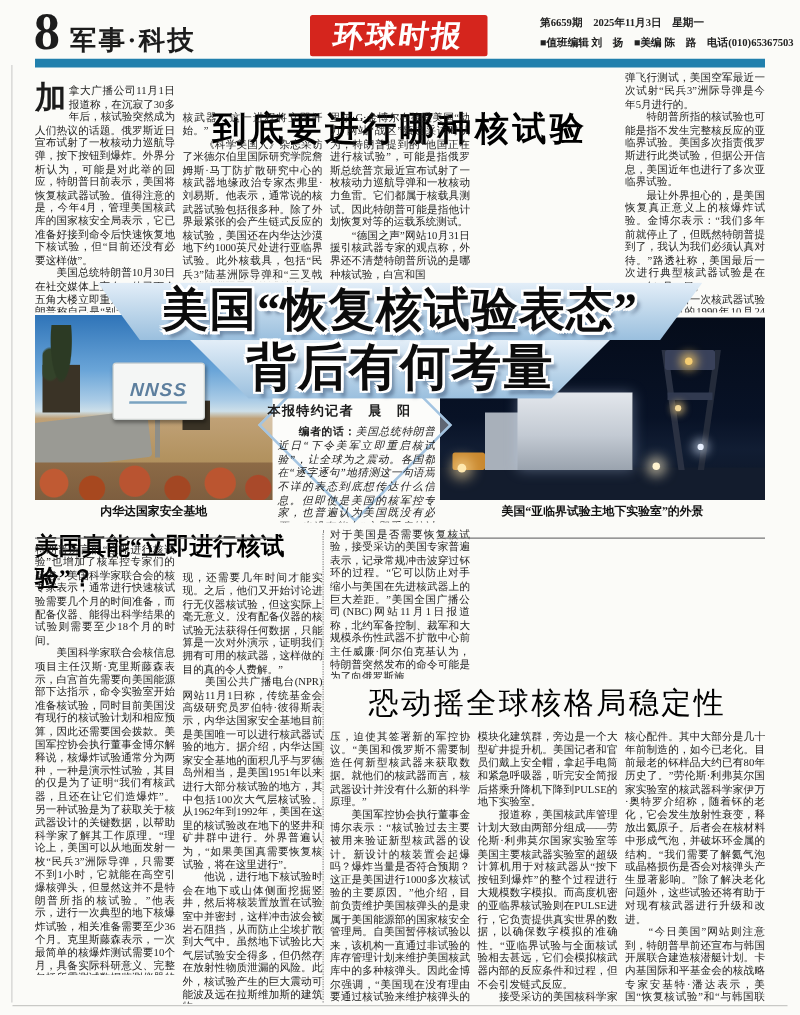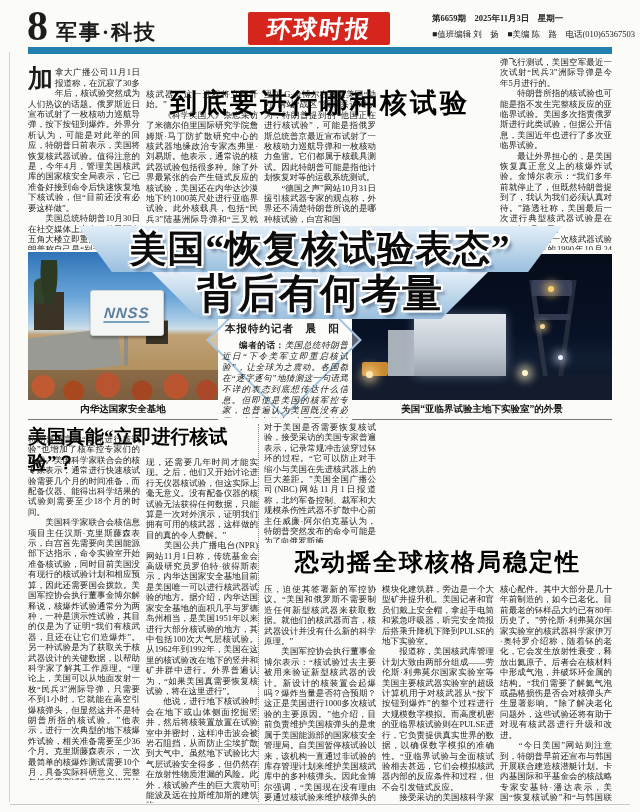--- a/index.html
+++ b/index.html
@@ -12,21 +12,21 @@
   .edge-left { position:absolute; left:9px; top:52px; width:1px; height:750px; background:#d2d2cf; }
   .edge-bottom { position:absolute; left:10px; top:804px; width:620px; height:1px; background:#c9c9c6; }
 
   
   .pagenum { position:absolute; left:27px; top:4px; font-size:42px; font-weight:bold; line-height:44px; }
   .section-title { position:absolute; left:56px; top:18px; font-size:21px; font-weight:bold; letter-spacing:2px;text-align:center; }
   .masthead-box { position:absolute; left:248px; top:12px; width:142px; height:33px; background:#d5251d;
     display:flex; align-items:center; justify-content:center; border-radius:2px; }
   .masthead-text { color:#fff; font-size:24px; font-weight:900; letter-spacing:2px; transform:skewX(-8deg); }
   .issue-line { position:absolute; left:432px; top:13px; font-size:8.5px; font-weight:bold; color:#222; }
-  .editor-line { position:absolute; left:432px; top:29px; font-size:8.5px; font-weight:normal; color:#222; }
+  .editor-line { position:absolute; left:432px; top:29px; font-size:8.5px; font-weight:bold; color:#222; }
   .header-bar { position:absolute; left:28px; top:47px; width:584px; height:7px; background:#2180ad; }
 
   
   .btxt {
     position:absolute; font-size:8.5px; line-height:10.4px; text-align:justify;
     white-space:pre-line; overflow:hidden; color:#1b1b1b;
   }
   .dropcap { float:left; font-size:25px; line-height:23px; font-weight:bold; margin:0 2px 0 0; }
 
   
@@ -90,38 +90,38 @@
     border:2px solid #a3c4e1; transform:rotate(45deg); z-index:2; background:rgba(255,255,255,.35); }
 
   .hl-band { position:absolute; z-index:3; background:linear-gradient(180deg,#e3eef8 0%,#b7d2e8 60%,#9abfde 100%); }
   .band1 { left:78px; top:226px; width:484px; height:46px; clip-path:polygon(0 0,100% 0,93% 100%,7% 100%); }
   .band2 { left:152px; top:272px; width:336px; height:47px; clip-path:polygon(0 0,100% 0,86% 100%,14% 100%); }
   .feature-hl { position:absolute; z-index:4; text-align:center; font-weight:900; color:#0c0c0c; letter-spacing:1px;
     text-shadow:-2px -2px 0 #fff,2px -2px 0 #fff,-2px 2px 0 #fff,2px 2px 0 #fff,0 -2px 0 #fff,0 2px 0 #fff,-2px 0 0 #fff,2px 0 0 #fff,4px 5px 3px rgba(40,60,90,.45); }
   .fhl1 { left:80px; top:228px; width:480px; font-size:37px; line-height:42px; }
   .fhl2 { left:150px; top:272px; width:340px; font-size:40px; line-height:44px; }
 
-  .byline { position:absolute; left:200px; top:322px; width:140px; z-index:4; text-align:right;
+  .byline { position:absolute; left:214px; top:322px; width:140px; z-index:4; text-align:left;
     font-size:10.5px; font-weight:bold; letter-spacing:1px; }
   .editor-note { position:absolute; left:222px; top:340px; width:126px; height:78px; z-index:4;
     font-size:8.6px; line-height:10.9px; text-align:justify; text-indent:17px; font-style:italic; color:#222; overflow:hidden; }
   .editor-note b { font-style:normal; }
 
   .caption { position:absolute; top:403px; z-index:4; text-align:center; font-size:9.5px; font-weight:bold;
-    padding-bottom:3px; border-bottom:1px solid #777; color:#111; }
+    padding-bottom:14px; border-bottom:1px solid #777; color:#111; }
   .cap-left { left:28px; width:190px; }
   .cap-right { left:352px; width:260px; }
 
   
   .divider-dotted { position:absolute; left:258px; top:424px; width:1px; height:378px;
     border-left:1px dotted #8a8a8a; }
   .art2-headline { position:absolute; left:28px; top:424px; width:232px; text-align:left;
     font-size:19px; font-weight:900; color:#000; letter-spacing:0; }
   .art3-headline { position:absolute; left:264px; top:546px; width:348px; text-align:center;
-    font-size:24px; font-weight:700; letter-spacing:2px; color:#000; }
+    font-size:24px; font-weight:400; letter-spacing:2px; color:#000; }
 </style>
 </head>
 <body>
 
 <div class="page">
   <div class="edge-left"></div>
   <div class="edge-bottom"></div>
 
   <div class="pagenum">8</div>
   <div class="section-title">军事·科技</div>

